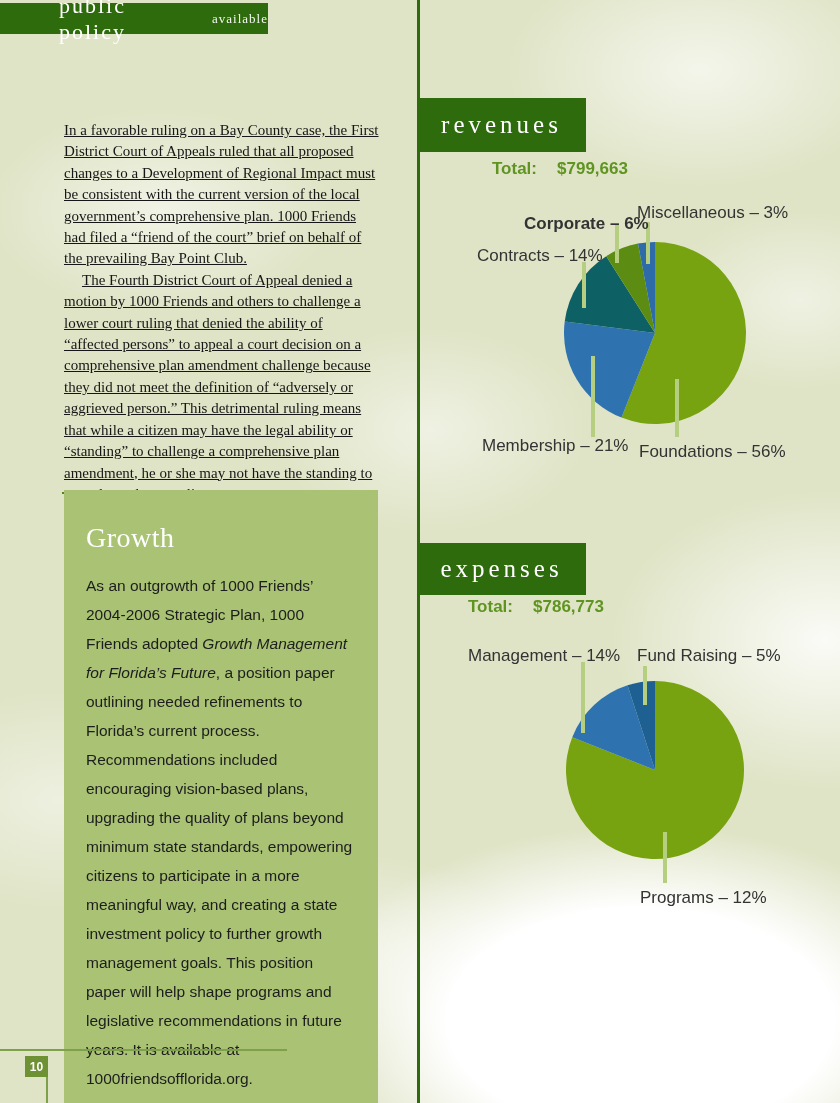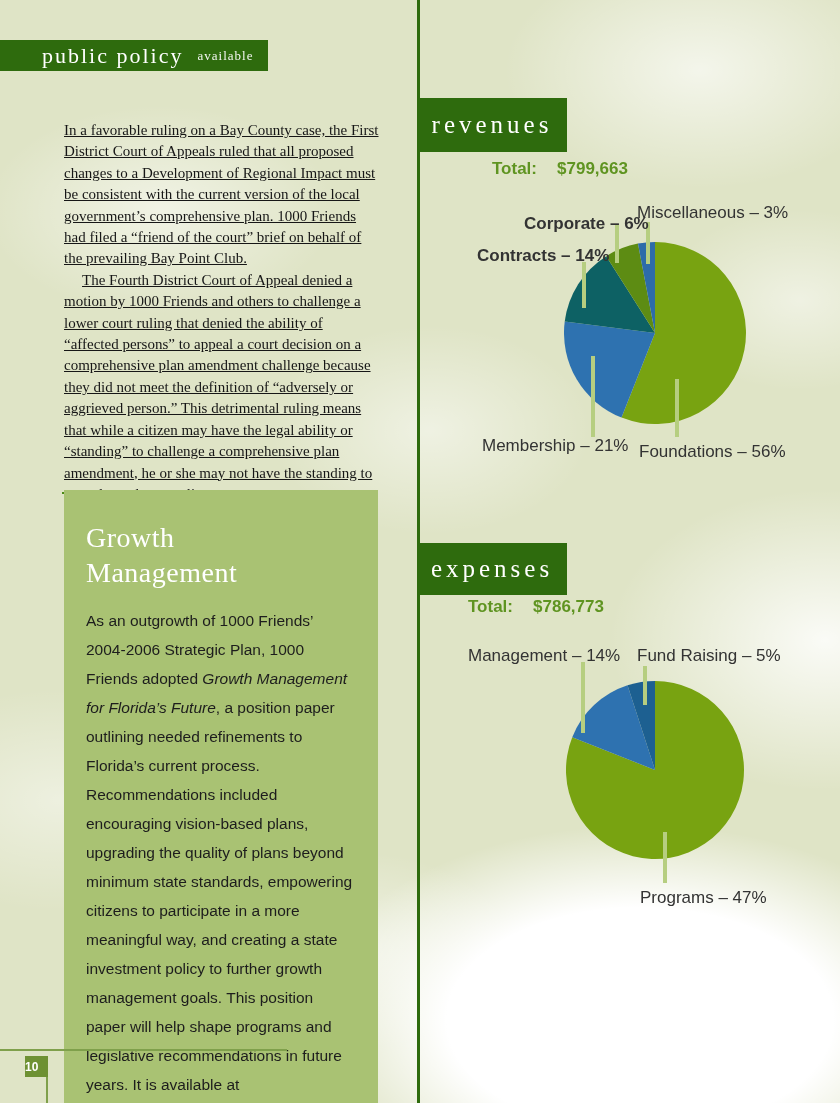--- a/index.html
+++ b/index.html
@@ -16,21 +16,21 @@
       radial-gradient(ellipse 230px 150px at 430px 430px, rgba(255,255,255,.5),  rgba(255,255,255,0) 70%),
       radial-gradient(ellipse 260px 160px at 60px 800px,  rgba(255,255,255,.45), rgba(255,255,255,0) 70%),
       radial-gradient(ellipse 220px 140px at 360px 950px, rgba(255,255,255,.5),  rgba(255,255,255,0) 70%),
       radial-gradient(ellipse 200px 130px at 800px 300px, rgba(255,255,255,.5),  rgba(255,255,255,0) 70%),
       #dfe4c6;
   }
   .abs { position:absolute; }
 
   
   .banner { left:0; top:3px; width:268px; height:31px; background:#2e6b0d;
-    color:#fff; display:flex; align-items:center; padding-left:42px;margin-top:37px; }
+    color:#fff; display:flex; align-items:center; padding-left:59px; }
   .banner .t1 { font-family:"Liberation Serif", serif; font-size:22px; letter-spacing:2px; }
   .banner .t2 { font-family:"Liberation Serif", serif; font-size:13px; letter-spacing:1px; margin-left:14px; opacity:.95; }
 
   
   .vdivider { left:417px; top:0; width:3px; height:1103px; background:#2e6b0d; }
 
   
   .lr-head { left:64px; top:92px; width:320px; font-family:"Liberation Serif", serif;
     font-weight:bold; font-size:20px; color:#d5531d; }
   .lr-body { left:64px; top:120px; width:316px; font-family:"Liberation Serif", serif;
@@ -40,25 +40,25 @@
   .hline-left { left:62px; top:492px; width:316px; height:2px; background:#4b8a15; }
 
   .green-box { left:64px; top:490px; width:314px; height:648px; background:#a9c273; padding:30px 22px 0 22px; }
   .gb-title { font-family:"Liberation Serif", serif; color:#ffffff; font-size:28px; line-height:35px; letter-spacing:.5px; }
   .gb-body { margin-top:16px; font-size:15.5px; line-height:29px; color:#1d1d1d; }
   .gb-body .it { font-style:italic; }
 
   
   .hline-bottom { left:0; top:1049px; width:287px; height:2px; background:#7fa04b; }
   .pagenum-box { left:25px; top:1056px; width:23px; height:21px; background:#6e9133;
-    color:#fff; font-weight:bold; font-size:12px; display:flex; align-items:center; justify-content:flex-start; }
+    color:#fff; font-weight:bold; font-size:12px; display:flex; align-items:center; justify-content:center; }
   .vline-bottom { left:46px; top:1077px; width:2px; height:26px; background:#7fa04b; }
 
   
-  .chart-head { width:150px; background:#2e6b0d; color:#fff; font-family:"Liberation Serif", serif;
+  .chart-head { width:169px; background:#2e6b0d; color:#fff; font-family:"Liberation Serif", serif;
     letter-spacing:4px; font-size:25px; display:flex; align-items:center; justify-content:center;text-align:center; }
   .head-rev { left:417px; top:98px;  height:54px; }
   .head-exp { left:417px; top:543px; height:52px; }
 
   .total { font-weight:bold; font-size:17px; color:#5f9421; }
   .total-rev { left:492px; top:159px; }
   .total-exp { left:468px; top:597px; }
   .total .val { margin-left:20px; }
 
   
@@ -73,21 +73,21 @@
   .co-membership  { left:591px; top:356px; height:81px; }
   .co-foundations { left:675px; top:379px; height:58px; }
   .co-management  { left:581px; top:662px; height:71px; }
   .co-fundraising { left:643px; top:666px; height:39px; }
   .co-programs    { left:663px; top:832px; height:51px; }
 
   
   .slabel { font-size:17px; color:#333; white-space:nowrap; z-index:6; }
   .sl-corporate   { left:524px; top:214px;font-weight:bold; }
   .sl-misc        { left:637px; top:203px; }
-  .sl-contracts   { left:477px; top:246px;font-weight:bold; }
+  .sl-contracts   { left:477px; top:246px; }
   .sl-membership  { left:482px; top:436px; }
   .sl-foundations { left:639px; top:442px; }
   .sl-management  { left:468px; top:646px; }
   .sl-fundraising { left:637px; top:646px; }
   .sl-programs    { left:640px; top:888px; }
 </style>
 </head>
 <body>
 
 <div class="page">
@@ -101,21 +101,20 @@
 
   <div class="abs lr-body">
     <p>In a favorable ruling on a Bay County case, the First District Court of Appeals ruled that all proposed changes to a Development of Regional Impact must be consistent with the current version of the local government’s comprehensive plan. 1000 Friends had filed a “friend of the court” brief on behalf of the prevailing Bay Point Club.</p>
     <p>The Fourth District Court of Appeal denied a motion by 1000 Friends and others to challenge a lower court ruling that denied the ability of “affected persons” to appeal a court decision on a comprehensive plan amendment challenge because they did not meet the definition of “adversely or aggrieved person.”  This detrimental ruling means that while a citizen may have the legal ability or “standing” to challenge a comprehensive plan amendment, he or she may not have the standing to appeal an adverse ruling.</p>
   </div>
   <div class="abs hline-left"></div>
 
   <div class="abs green-box">
     <div class="gb-title">
       <div>Growth</div>
-      <div>Management</div>
     </div>
     <div class="gb-body">
       <span>As an outgrowth of 1000 Friends’ 2004-2006 Strategic Plan, 1000 Friends adopted </span><span class="it">Growth Management for Florida’s Future</span><span>, a position paper outlining needed refinements to Florida’s current process. Recommendations included encouraging vision-based plans, upgrading the quality of plans beyond minimum state standards, empowering citizens to participate in a more meaningful way, and creating a state investment policy to further growth management goals. This position paper will help shape programs and legislative recommendations in future years. It is available at 1000friendsofflorida.org.</span>
     </div>
   </div>
 
   <div class="abs hline-bottom"></div>
   <div class="abs pagenum-box">
     <span>10</span>
   </div>
@@ -158,15 +157,15 @@
       <path d="M100,100 L7.02,63.19 A100,100 0 0 1 69.10,4.89 Z" fill="#2e72b0"></path>
       <path d="M100,100 L69.10,4.89 A100,100 0 0 1 100.00,0.00 Z" fill="#1d6091"></path>
     </svg>
 
   <div class="abs callout co-management"></div>
   <div class="abs callout co-fundraising"></div>
   <div class="abs callout co-programs"></div>
 
   <div class="abs slabel sl-management">Management – 14%</div>
   <div class="abs slabel sl-fundraising">Fund Raising – 5%</div>
-  <div class="abs slabel sl-programs">Programs – 47%</div>
+  <div class="abs slabel sl-programs">Programs – 12%</div>
 
 </div>
 
 </body></html>

